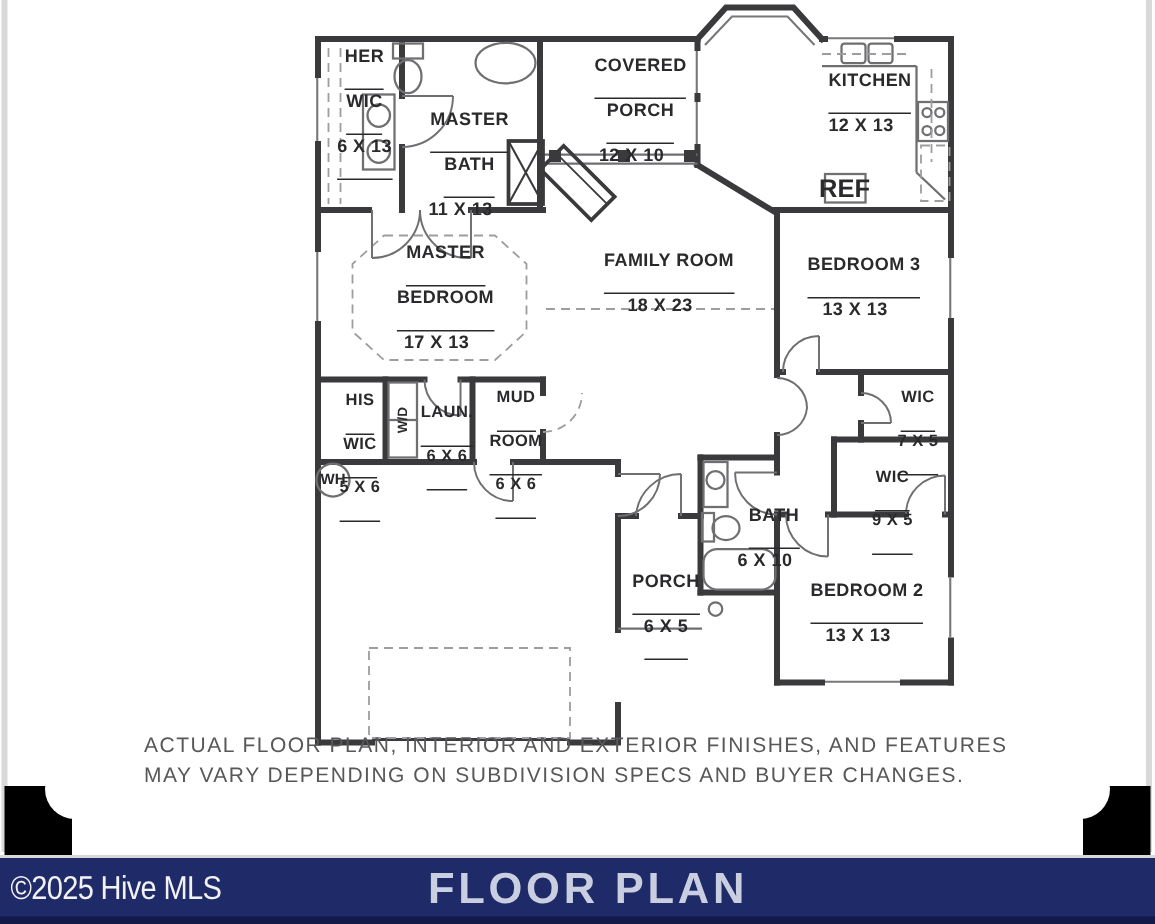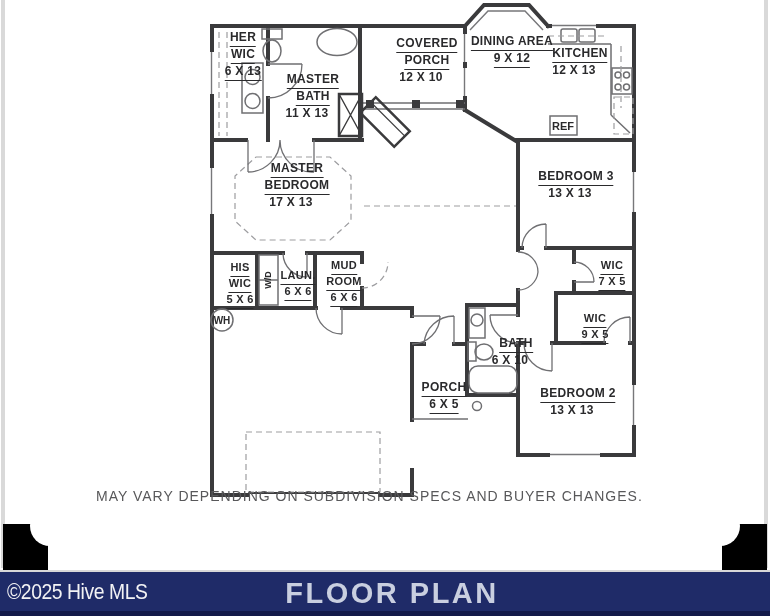--- a/index.html
+++ b/index.html
@@ -11,21 +11,21 @@
   svg{position:absolute;left:0;top:0;}
   
   .lbl{
     position:absolute;transform:translateX(-50%);
     text-align:center;white-space:nowrap;
     font-weight:bold;font-size:12px;line-height:14px;
     color:#2a2a2c;letter-spacing:.3px;
   }
   .lbl .ln{display:block;}
   .lbl .ln span{display:inline-block;}
-  .lbl .u span{border-bottom:1.6px solid #2a2a2c;padding-bottom:2px;margin-left:12px;}
+  .lbl .u span{border-bottom:1.6px solid #2a2a2c;padding-bottom:15px;margin-left:12px;}
   .lbl.sm{font-size:11px;line-height:13px;}
   .fixture-lbl{
     position:absolute;transform:translate(-50%,-50%);
     font-weight:bold;color:#2a2a2c;white-space:nowrap;
   }
   .fixture-lbl.vert{transform:translate(-50%,-50%) rotate(-90deg);}
   
   .disclaimer{
     position:absolute;left:96px;top:486px;width:620px;
     color:#58585a;font-size:14px;line-height:20px;letter-spacing:1px;
@@ -275,33 +275,33 @@
   <div class="lbl" style="left:307px;top:72px">
     <div class="ln u"><span>MASTER</span></div>
     <div class="ln u"><span>BATH</span></div>
     <div class="ln"><span>11 X 13</span></div>
   </div>
   <div class="lbl" style="left:421px;top:36px">
     <div class="ln u"><span>COVERED</span></div>
     <div class="ln u"><span>PORCH</span></div>
     <div class="ln"><span>12 X 10</span></div>
   </div>
-  <div class="lbl" style="left:506px;top:34px">
-    <div class="ln u"><span>DINING AREA</span></div>
-    <div class="ln u"><span>9 X 12</span></div>
-  </div>
   <div class="lbl" style="left:574px;top:46px">
     <div class="ln u"><span>KITCHEN</span></div>
     <div class="ln"><span>12 X 13</span></div>
   </div>
   <div class="lbl" style="left:291px;top:161px">
     <div class="ln u"><span>MASTER</span></div>
     <div class="ln u"><span>BEDROOM</span></div>
     <div class="ln"><span>17 X 13</span></div>
   </div>
+  <div class="lbl" style="left:440px;top:166px">
+    <div class="ln u"><span>FAMILY ROOM</span></div>
+    <div class="ln"><span>18 X 23</span></div>
+  </div>
   <div class="lbl" style="left:570px;top:169px">
     <div class="ln u"><span>BEDROOM 3</span></div>
     <div class="ln"><span>13 X 13</span></div>
   </div>
   <div class="lbl sm" style="left:234px;top:261px">
     <div class="ln u"><span>HIS</span></div>
     <div class="ln u"><span>WIC</span></div>
     <div class="ln u"><span>5 X 6</span></div>
   </div>
   <div class="lbl sm" style="left:292px;top:269px">
@@ -327,25 +327,26 @@
   </div>
   <div class="lbl" style="left:438px;top:380px">
     <div class="ln u"><span>PORCH</span></div>
     <div class="ln u"><span>6 X 5</span></div>
   </div>
   <div class="lbl" style="left:572px;top:386px">
     <div class="ln u"><span>BEDROOM 2</span></div>
     <div class="ln"><span>13 X 13</span></div>
   </div>
 
-  <div class="fixture-lbl" style="left:563px;top:126px;font-size:11px">REF</div>
+  <div class="fixture-lbl" style="left:563px;top:126px;font-size:17px">REF</div>
   <div class="fixture-lbl" style="left:222px;top:320px;font-size:10px">WH</div>
   <div class="fixture-lbl vert" style="left:268px;top:280px;font-size:9px">W/D</div>
 
   <div class="disclaimer">
+    <div>ACTUAL FLOOR PLAN, INTERIOR AND EXTERIOR FINISHES, AND FEATURES</div>
     <div>MAY VARY DEPENDING ON SUBDIVISION SPECS AND BUYER CHANGES.</div>
   </div>
 </div>
 
 <div class="footer">
   <div class="copyright">©2025 Hive MLS</div>
   <div class="title">FLOOR PLAN</div>
 </div>
 
 </body></html>

